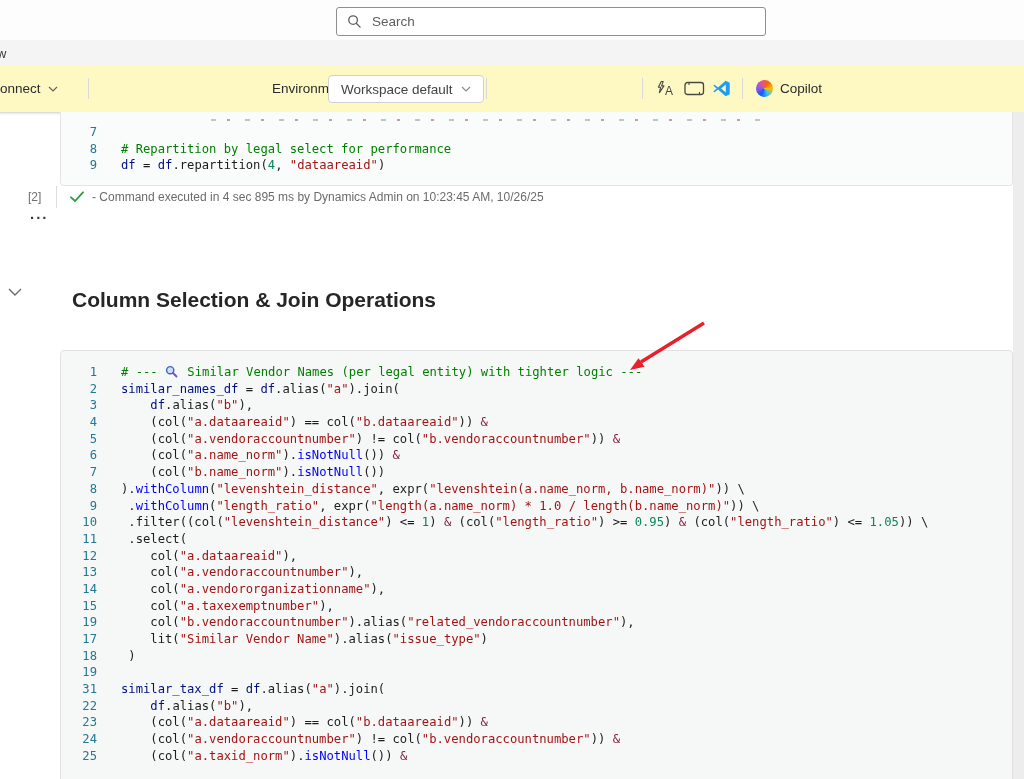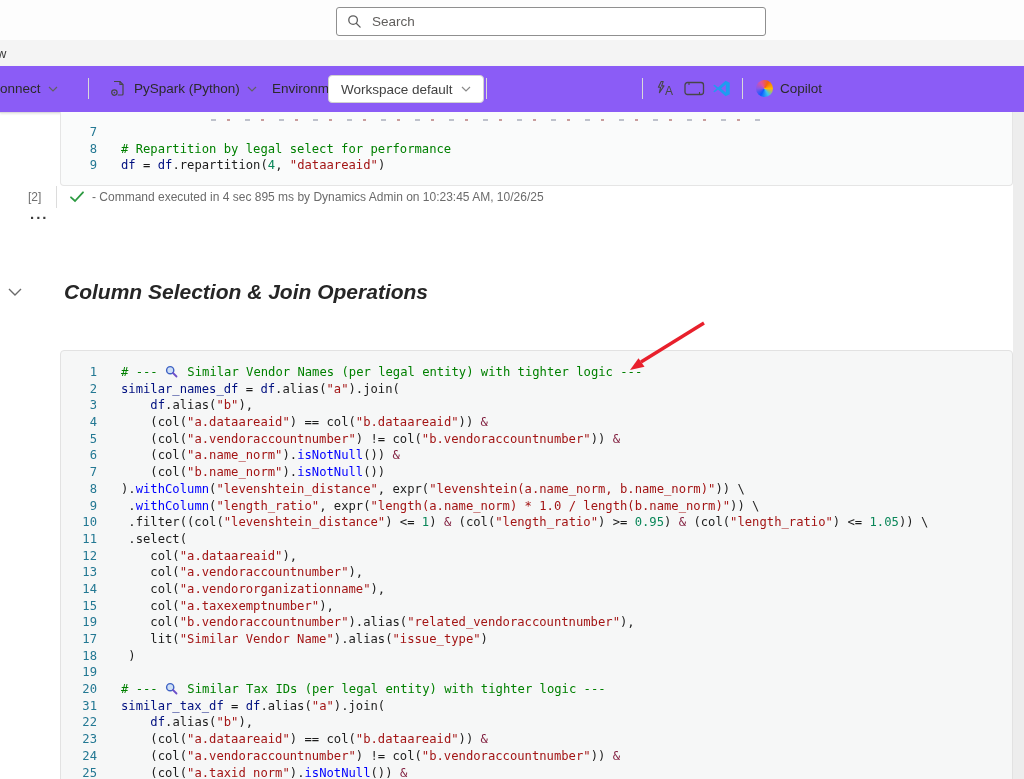--- a/index.html
+++ b/index.html
@@ -13,21 +13,21 @@
              padding:0 10px;box-sizing:border-box;gap:8px;}
   .searchbox input{border:none;outline:none;background:transparent;font-size:13.5px;
                    color:#444;width:100%;font-family:"Liberation Sans",sans-serif;}
   .searchbox input::placeholder{color:#605e5c;}
 
   
   .ribbonband{position:absolute;left:0;top:40px;width:1024px;height:26px;background:#f4f4f4;}
   .clipped-tab{position:absolute;left:-3px;top:6px;font-size:13px;color:#3b3b3b;}
 
   
-  .toolbar{position:absolute;left:0;top:66px;width:1024px;height:46px;background:#8b5cf6;
+  .toolbar{position:absolute;left:0;top:66px;width:1024px;height:46px;background:#fef9c3;
            border-bottom:1px solid #dcdcdc;box-shadow:0 1px 2px rgba(0,0,0,.10);}
   .tb-item{position:absolute;top:0;height:45px;display:flex;align-items:center;gap:7px;
            font-size:13.5px;color:#2b2b2b;cursor:default;white-space:nowrap;}
   .tb-divider{position:absolute;top:12px;width:1px;height:21px;background:#d9d9d9;}
   .ws-btn{position:absolute;left:328px;top:9px;height:28px;background:#fff;border:1px solid #d1d1d1;
           border-radius:4px;display:flex;align-items:center;gap:8px;padding:0 12px;
           font-size:13.5px;color:#424242;box-sizing:border-box;}
   .chev{display:inline-block;line-height:0;}
   .copilot-dot{width:17px;height:17px;border-radius:50%;
      background:conic-gradient(from 210deg,#0b5cff,#8a57e8,#e052a0,#f7630c,#ffb900,#39c3f2,#0b5cff);}
@@ -88,34 +88,20 @@
 
   <div class="toolbar">
     <div class="tb-item" style="left:0px;">
       <span>onnect</span>
       <span class="chev"><svg width="10" height="6" viewBox="0 0 10 6">
             <path d="M1 1 L5 5 L9 1" fill="none" stroke="#616161" stroke-width="1.2"></path>
           </svg></span>
     </div>
     <div class="tb-divider" style="left:88px;"></div>
 
-    <div class="tb-item" style="left:110px;">
-      <span class="chev">
-        <svg width="17" height="17" viewBox="0 0 17 17">
-            <path d="M4 1.5 h6 l3 3 v9.5 a1 1 0 0 1 -1 1 h-4.2" fill="none" stroke="#474747" stroke-width="1.2"></path>
-            <path d="M10 1.5 v3 h3" fill="none" stroke="#474747" stroke-width="1.2"></path>
-            <circle cx="4.4" cy="12.6" r="2.7" fill="none" stroke="#474747" stroke-width="1.2"></circle>
-            <circle cx="4.4" cy="12.6" r="0.9" fill="#474747"></circle>
-          </svg>
-      </span>
-      <span>PySpark (Python)</span>
-      <span class="chev"><svg width="10" height="6" viewBox="0 0 10 6">
-            <path d="M1 1 L5 5 L9 1" fill="none" stroke="#616161" stroke-width="1.2"></path>
-          </svg></span>
-    </div>
 
     <div class="tb-item" style="left:272px;">
       <span>Environment</span>
     </div>
 
     <div class="ws-btn">
       <span>Workspace default</span>
       <span class="chev"><svg width="10" height="6" viewBox="0 0 10 6">
             <path d="M1 1 L5 5 L9 1" fill="none" stroke="#8a8a8a" stroke-width="1.2"></path>
           </svg></span>
@@ -191,21 +177,21 @@
     </span>
     <span class="exec-text">- Command executed in 4 sec 895 ms by Dynamics Admin on 10:23:45 AM, 10/26/25</span>
   </div>
   <div class="more-dots">...</div>
 
   <span class="md-collapse">
     <svg width="16" height="10" viewBox="0 0 16 10">
         <path d="M2 2 L8 8 L14 2" fill="none" stroke="#6a6a6a" stroke-width="1.4"></path>
       </svg>
   </span>
-  <h2 class="md-heading" style="margin:0;font-style:italic;">Column Selection &amp; Join Operations</h2>
+  <h2 class="md-heading" style="margin:8px;">Column Selection &amp; Join Operations</h2>
 
   <svg class="arrow-svg" width="130" height="70" viewBox="0 0 130 70">
     <line x1="104" y1="11" x2="41" y2="50" stroke="#e8202c" stroke-width="3.4"></line>
     <polygon points="30,58 44.5,54.8 38.5,46.2" fill="#e8202c"></polygon>
   </svg>
 
   <div class="cell cell2">
     <div>
         <div class="code-line">
           <span class="ln">1</span>
@@ -280,27 +266,20 @@
         </div>
         <div class="code-line">
           <span class="ln">18</span>
           <span class="lc"><span style="color: rgb(28, 28, 28);"> )</span></span>
         </div>
         <div class="code-line">
           <span class="ln">19</span>
           <span class="lc"></span>
         </div>
         <div class="code-line">
-          <span class="ln">20</span>
-          <span class="lc"><span style="color: rgb(0, 128, 0);"># --- </span><span class="code-emoji"><svg width="13" height="13" viewBox="0 0 13 13">
-                <circle cx="5.2" cy="5.2" r="3.6" fill="#cfe0f6" stroke="#3e62c4" stroke-width="1.4"></circle>
-                <line x1="8" y1="8" x2="11.5" y2="11.5" stroke="#6c4fc9" stroke-width="1.8" stroke-linecap="round"></line>
-              </svg></span><span style="color: rgb(0, 128, 0);"> Similar Tax IDs (per legal entity) with tighter logic ---</span></span>
-        </div>
-        <div class="code-line">
           <span class="ln">31</span>
           <span class="lc"><span style="color: rgb(0, 16, 128);">similar_tax_df</span><span style="color: rgb(28, 28, 28);"> = </span><span style="color: rgb(0, 16, 128);">df</span><span style="color: rgb(28, 28, 28);">.alias(</span><span style="color: rgb(163, 21, 21);">"a"</span><span style="color: rgb(28, 28, 28);">).join(</span></span>
         </div>
         <div class="code-line">
           <span class="ln">22</span>
           <span class="lc"><span style="color: rgb(28, 28, 28);">    </span><span style="color: rgb(0, 16, 128);">df</span><span style="color: rgb(28, 28, 28);">.alias(</span><span style="color: rgb(163, 21, 21);">"b"</span><span style="color: rgb(28, 28, 28);">),</span></span>
         </div>
         <div class="code-line">
           <span class="ln">23</span>
           <span class="lc"><span style="color: rgb(28, 28, 28);">    (col(</span><span style="color: rgb(163, 21, 21);">"a.dataareaid"</span><span style="color: rgb(28, 28, 28);">) == col(</span><span style="color: rgb(163, 21, 21);">"b.dataareaid"</span><span style="color: rgb(28, 28, 28);">)) </span><span style="color: rgb(129, 31, 63);">&amp;</span></span>

